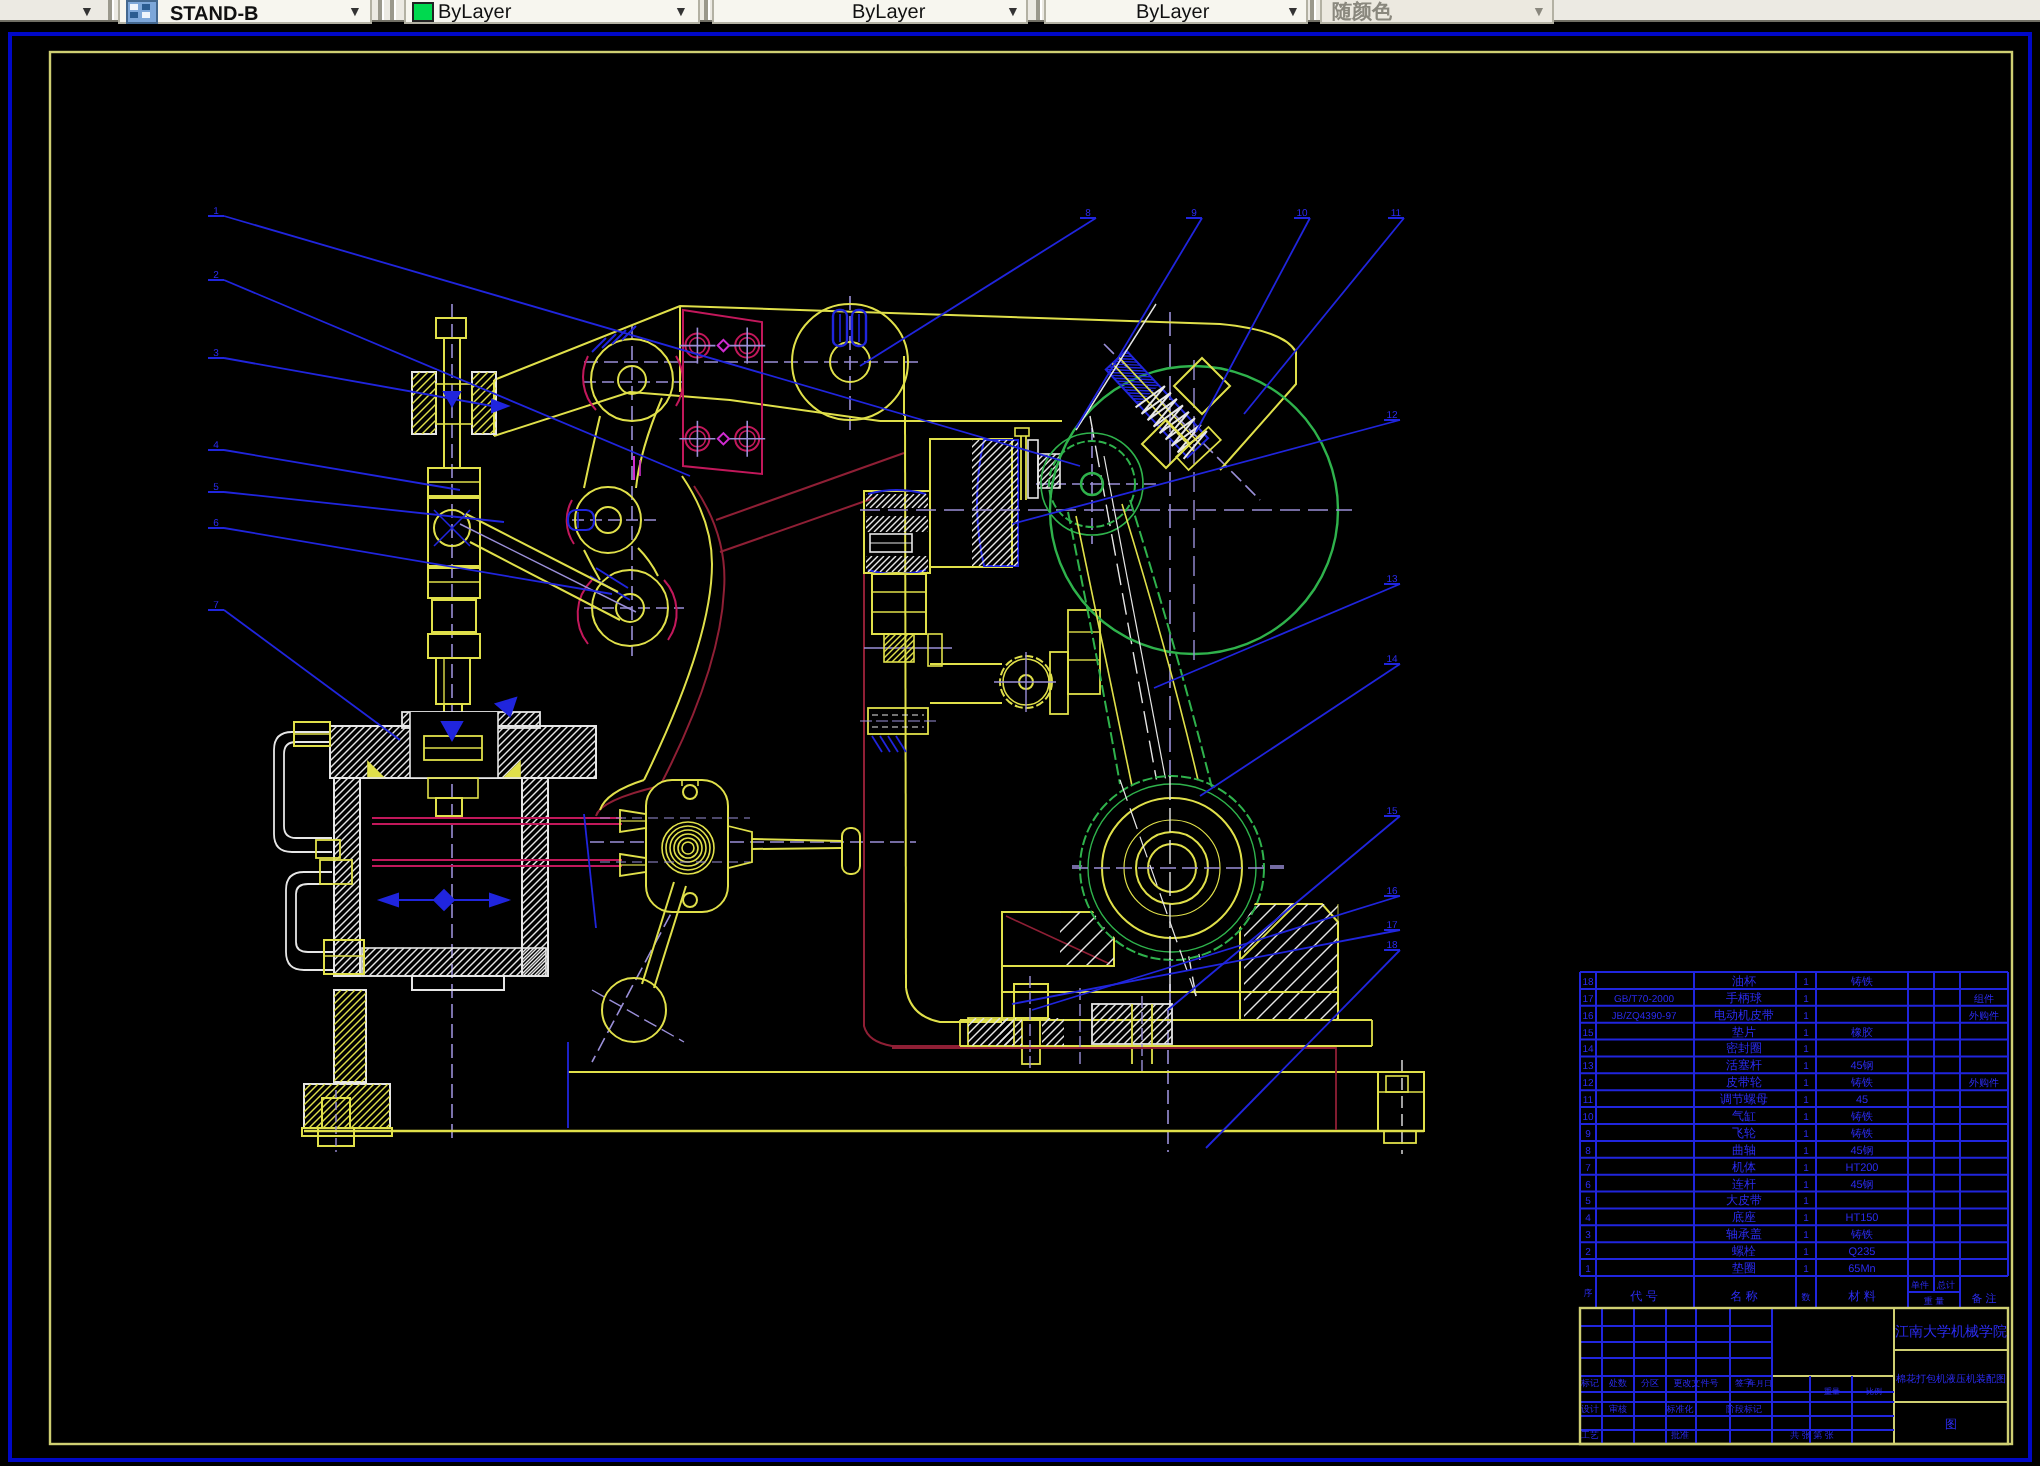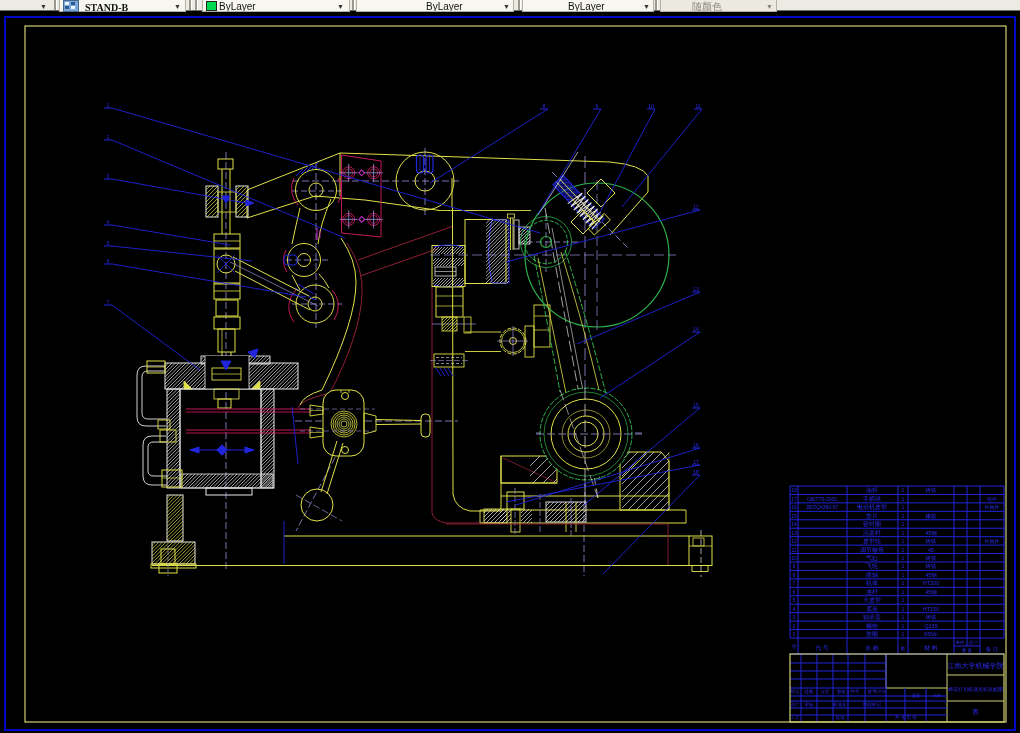--- a/index.html
+++ b/index.html
@@ -14,39 +14,39 @@
 <div id="toolbar">
  <div class="arrow" style="left:40px;">▼</div>
  <div class="sep" style="left:54px;"></div>
  <div class="combo" style="left:59px;width:125px;"></div>
  <div style="position:absolute;left:63px;top:0px;width:14px;height:10px;background:#7da7d9;border:1px solid #44688f;">
    <div style="position:absolute;left:1px;top:1px;width:4px;height:3px;background:#eef4fb;"></div>
    <div style="position:absolute;left:7px;top:1px;width:4px;height:3px;background:#2b5c91;"></div>
    <div style="position:absolute;left:1px;top:5px;width:4px;height:3px;background:#2b5c91;"></div>
    <div style="position:absolute;left:7px;top:5px;width:4px;height:3px;background:#eef4fb;"></div>
  </div>
- <div class="clabel" style="left:85px;font-weight:bold;line-height:16px;font-family:Liberation Serif, serif;">STAND-B</div>
+ <div class="clabel" style="left:85px;font-weight:bold;line-height:16px;">STAND-B</div>
  <div class="arrow" style="left:174px;">▼</div>
  <div class="sep" style="left:189px;"></div>
  <div class="sep" style="left:195px;"></div>
  <div class="combo" style="left:202px;width:146px;"></div>
  <div style="position:absolute;left:206px;top:1px;width:9px;height:8px;background:#00d94f;border:1px solid #222;"></div>
  <div class="clabel" style="left:219px;">ByLayer</div>
  <div class="arrow" style="left:337px;">▼</div>
  <div class="sep" style="left:352px;"></div>
  <div class="combo" style="left:356px;width:156px;"></div>
  <div class="clabel" style="left:426px;">ByLayer</div>
  <div class="arrow" style="left:503px;">▼</div>
  <div class="sep" style="left:518px;"></div>
  <div class="combo" style="left:522px;width:130px;"></div>
  <div class="clabel" style="left:568px;">ByLayer</div>
  <div class="arrow" style="left:643px;">▼</div>
  <div class="sep" style="left:655px;"></div>
  <div class="combo" style="left:660px;width:115px;background:#ece9e0;"></div>
- <div class="clabel" style="left:692px;color:#8a887e;">随颜色</div>
+ <div class="clabel" style="left:666px;color:#8a887e;font-weight:bold;">随颜色</div>
  <div class="arrow" style="left:766px;color:#8a887e;">▼</div>
 </div>
 <div id="frame"></div>
 <svg width="1020" height="733" viewBox="0 0 1020 733">
 <rect x="25" y="26" width="981" height="696" fill="none" stroke="#cfcf72" stroke-width="1.2"></rect>
 <line x1="226" y1="152" x2="226" y2="572" stroke="#9a8fd8" stroke-width="0.8" stroke-dasharray="7,3"></line>
 <line x1="316" y1="163" x2="316" y2="328" stroke="#9a8fd8" stroke-width="0.8" stroke-dasharray="7,3"></line>
 <line x1="425" y1="148" x2="425" y2="218" stroke="#9a8fd8" stroke-width="0.8" stroke-dasharray="7,3"></line>
 <line x1="292" y1="181" x2="462" y2="181" stroke="#9a8fd8" stroke-width="0.8" stroke-dasharray="7,3"></line>
 <line x1="292" y1="191" x2="342" y2="191" stroke="#9a8fd8" stroke-width="0.8" stroke-dasharray="6,3"></line>

